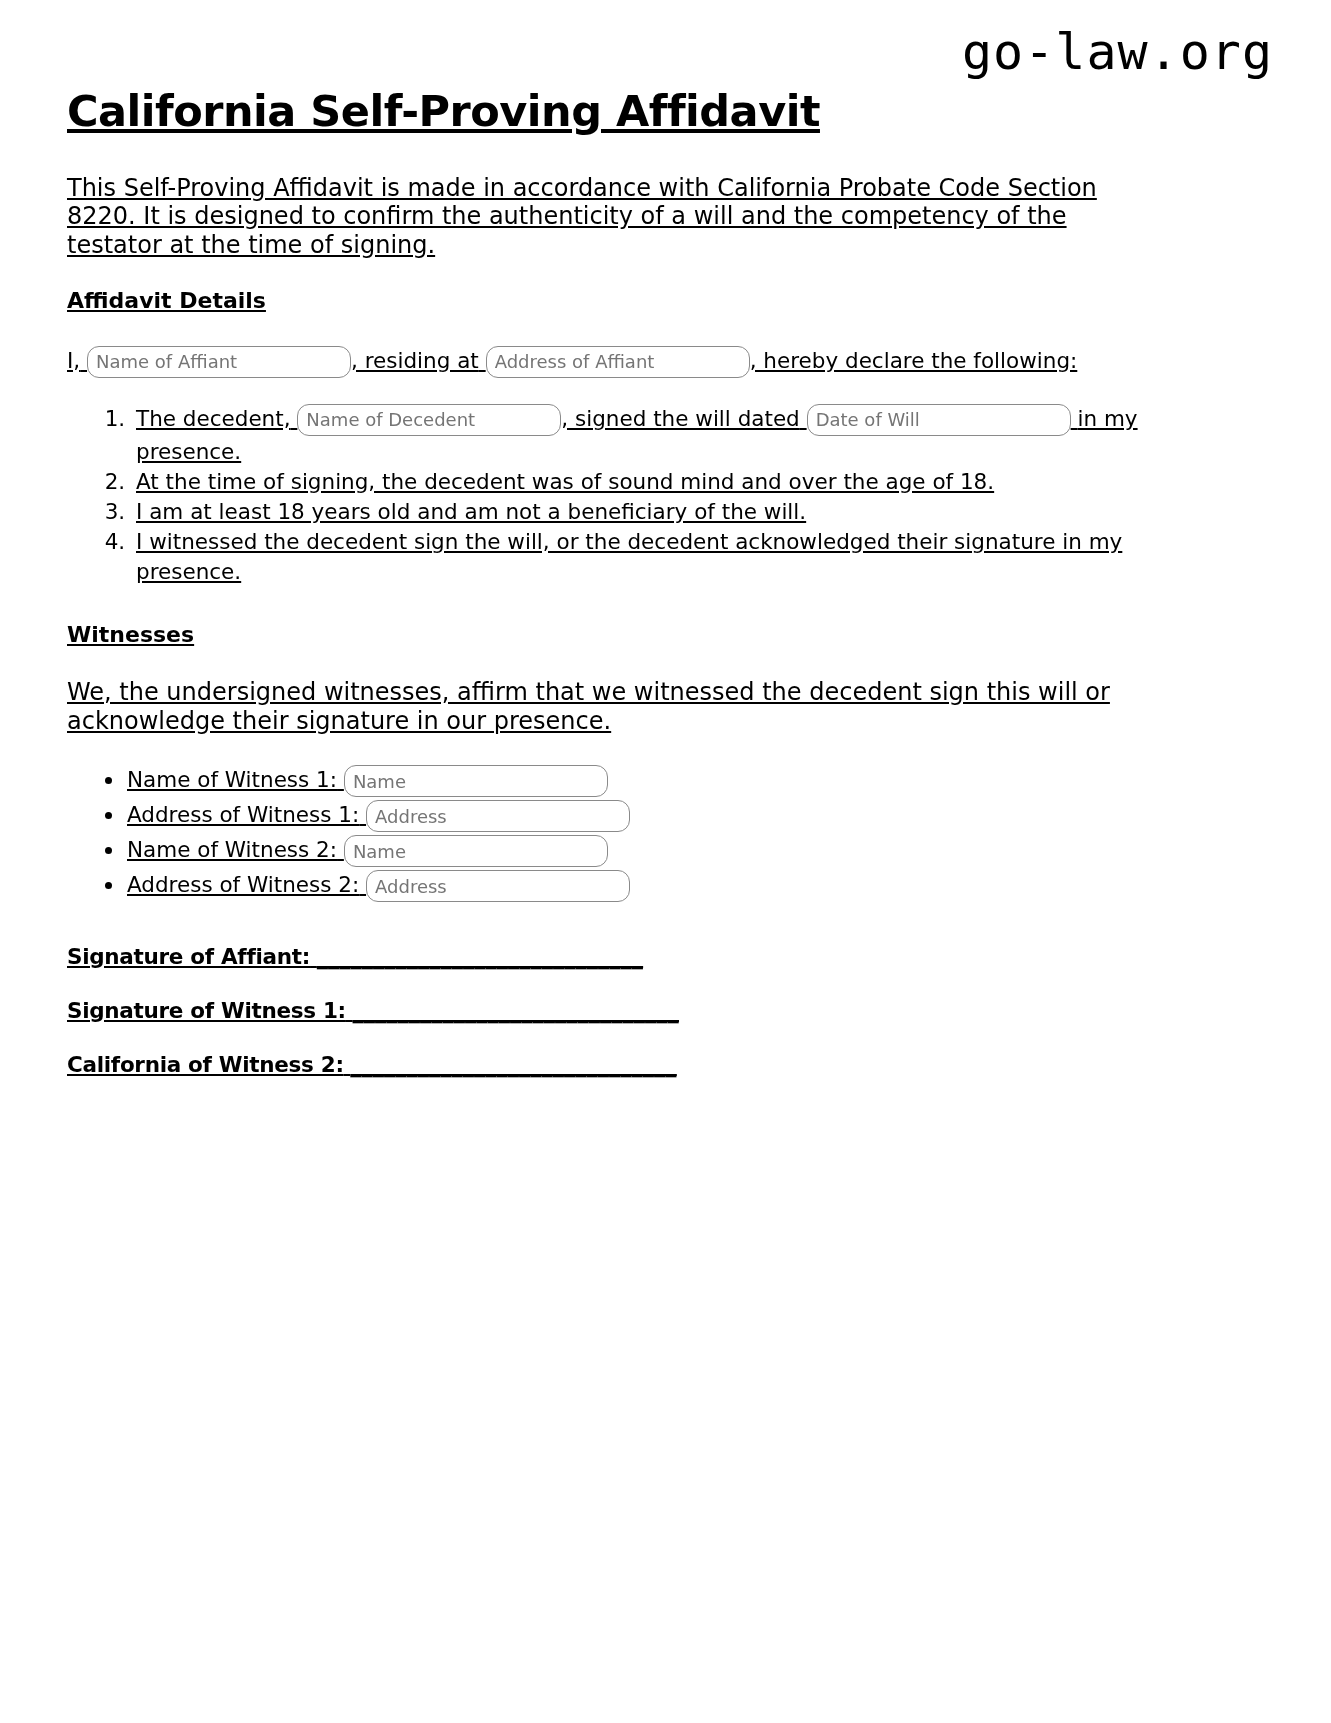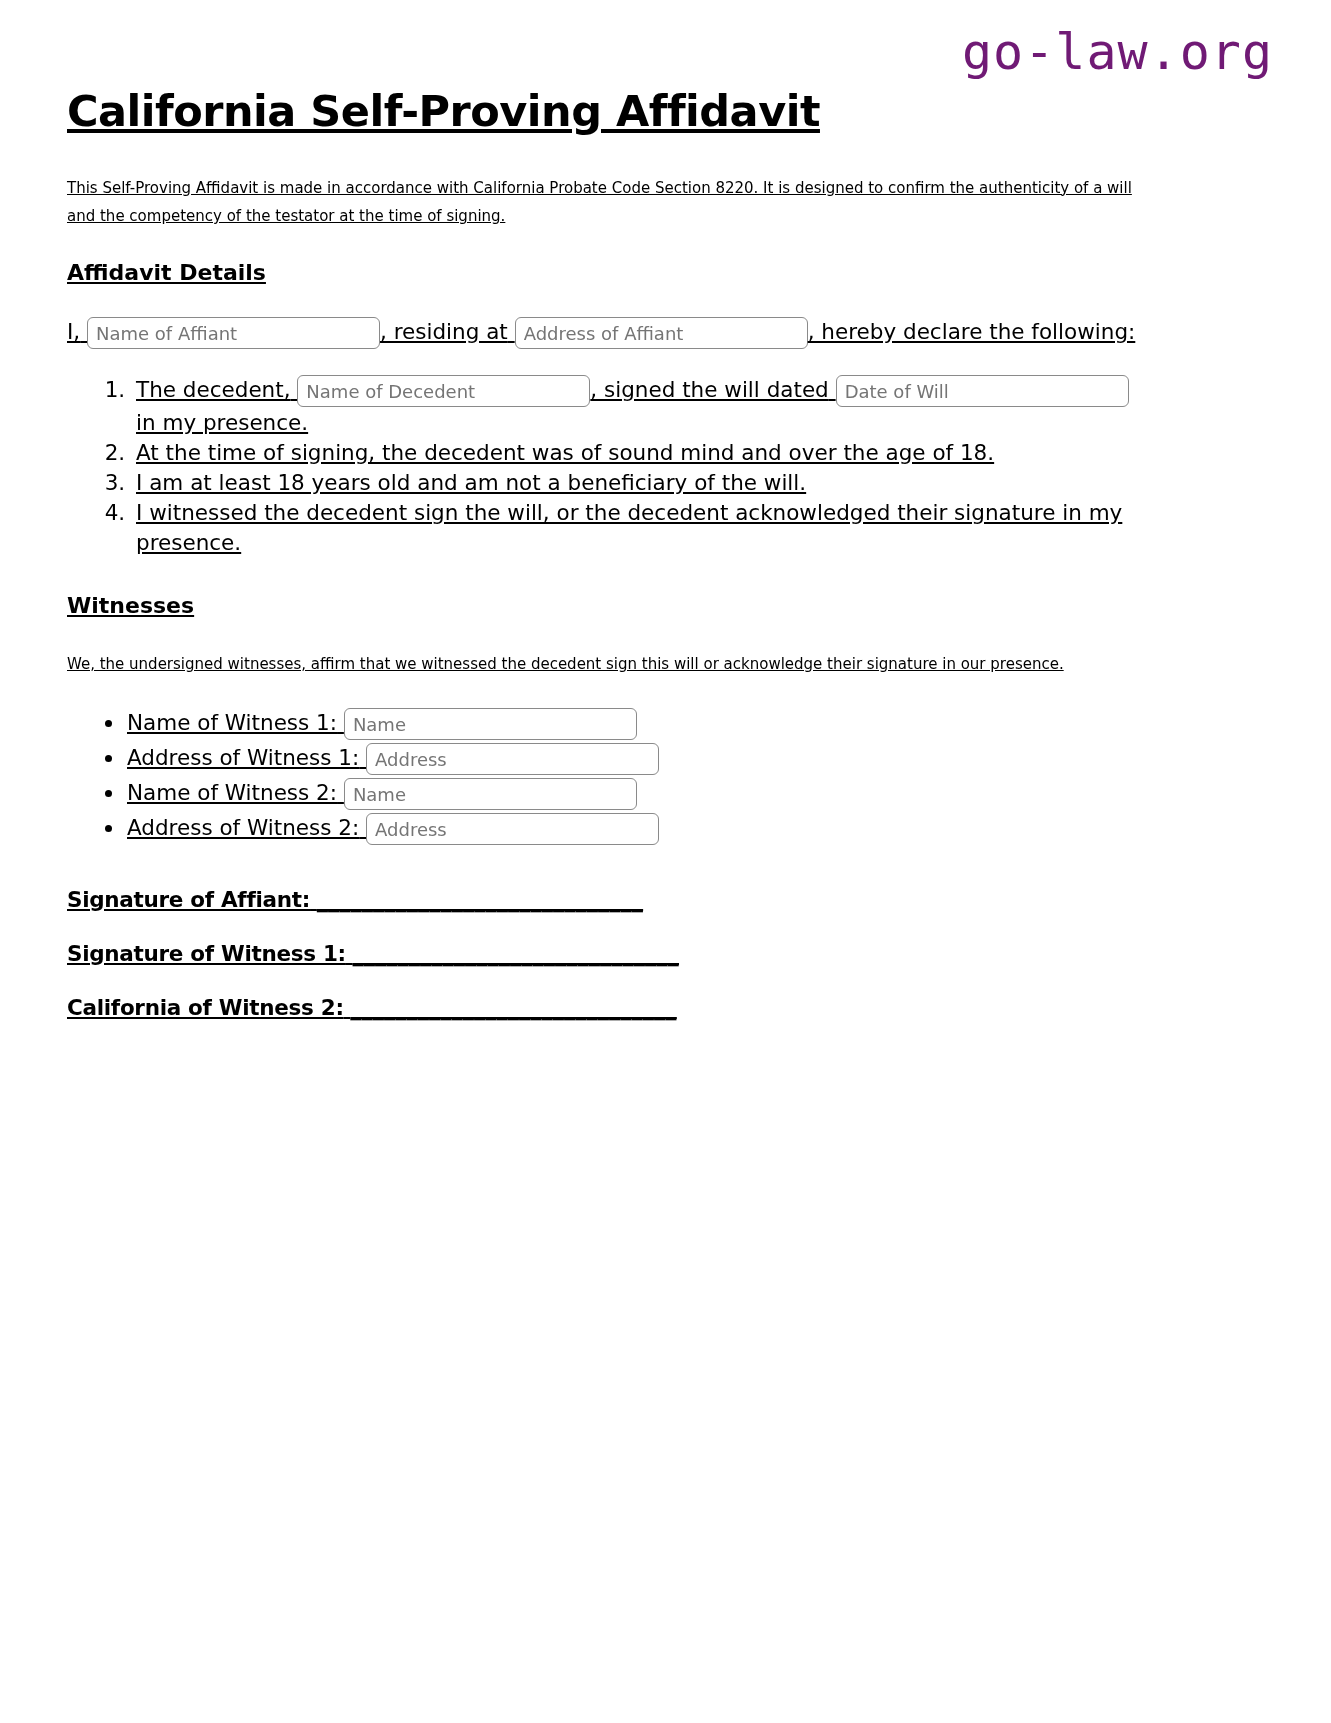--- a/index.html
+++ b/index.html
@@ -17,37 +17,37 @@
     overflow: hidden;
     box-sizing: border-box;
   }
   .brand {
     text-align: right;
     padding: 22px 58px 0 0;
     font-family: "DejaVu Sans Mono", "Liberation Mono", monospace;
     font-size: 50px;
     line-height: 1.2;
     letter-spacing: 1px;
-    color: #701a75;
+    color: #000000;
     white-space: nowrap;
   }
   .content {
     padding-left: 67px;
     width: 1080px;
     text-decoration: underline;
   }
   h1.title {
     font-size: 43px;
     line-height: 1.2;
     margin: 4px 0 36px 0;
     font-weight: bold;
     letter-spacing: -0.5px;
   }
   .body-text {
-    font-size: 15px;
+    font-size: 24px;
     line-height: 28.5px;
     margin: 0 0 28px 0;
   }
   h2.section-heading {
     font-size: 22px;
     line-height: 1.25;
     margin: 0 0 30px 0;
     font-weight: bold;
   }
   h2.witnesses-heading {
@@ -72,25 +72,25 @@
     margin: 0 0 40px 0;
     padding-left: 58px;
     font-size: 21.5px;
     list-style: disc;
   }
   ul.witness-fields li {
     line-height: 34px;
     padding-left: 2px;
   }
   input.field {
-    width: 293px;
+    width: 264px;
     height: 32px;
     box-sizing: border-box;
     border: 1.5px solid #8a8a8a;
-    border-radius: 6px;
+    border-radius: 12px;
     padding: 0 8px;
     font-family: "DejaVu Sans", "Liberation Sans", sans-serif;
     font-size: 18px;
     color: #000000;
     background: #ffffff;
     vertical-align: middle;
     margin: 1px 0;
   }
   input.field::placeholder {
     color: #757575;

